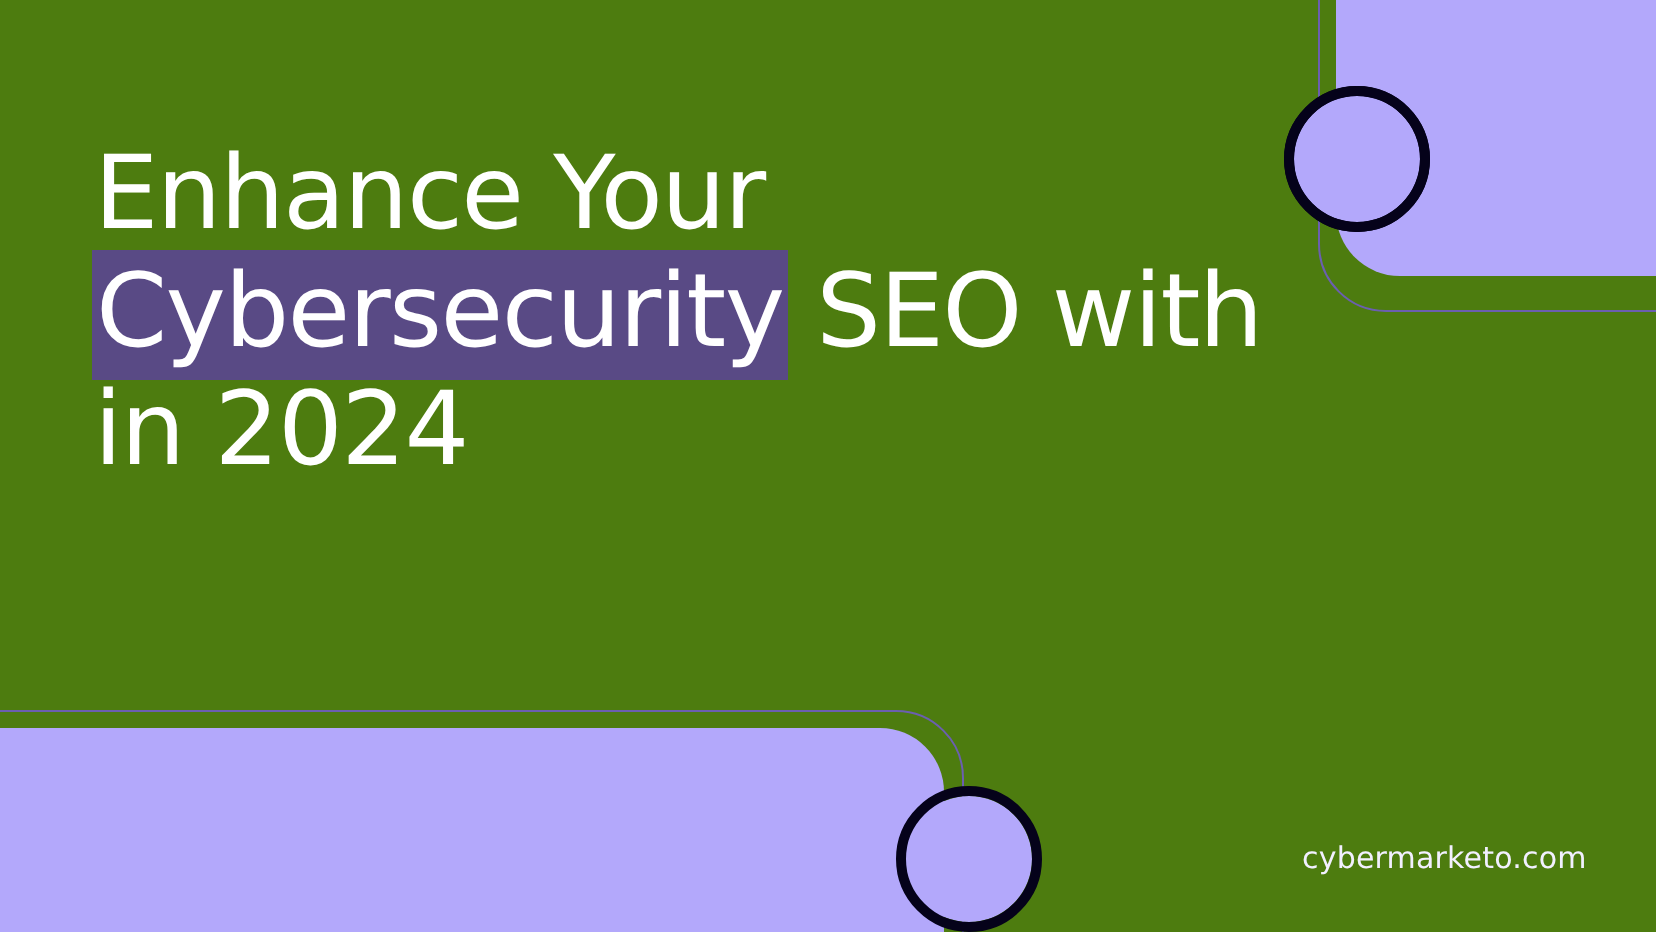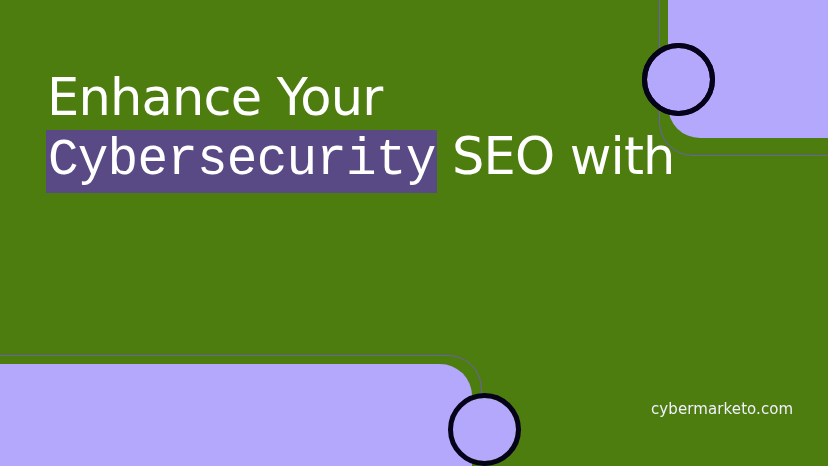--- a/index.html
+++ b/index.html
@@ -123,29 +123,28 @@
   #headline .line {
     display: block;
     white-space: nowrap;
   }
 
   .mark {
     background: #594a85;
     padding: 2px 2px 4px 2px;
     margin: 0 -1px;
     box-decoration-break: clone;
-    font-family: Liberation Mono, monospace;
     -webkit-box-decoration-break: clone;
   }
 
   
 
   #footer-url {
     position: absolute;
-    top: 400px;
+    top: 420px;
     left: 651px;
     font-size: 15px;
     letter-spacing: 0.1px;
     color: #f2f0ff;
   }
 </style>
 </head>
 <body>
 
 <div id="canvas">
@@ -158,17 +157,20 @@
   <div class="shape-solid" id="bl-solid"></div>
   <div id="bl-circle"></div>
 
   <h1 id="headline">
     <span class="line">
       <span>Enhance Your</span>
     </span>
     <span class="line">
       <span class="mark">Cybersecurity</span><span> SEO with</span>
     </span>
+    <span class="line">
+      <span>in 2024</span>
+    </span>
   </h1>
 
   <div id="footer-url">cybermarketo.com</div>
 
 </div>
 
 </body></html>

